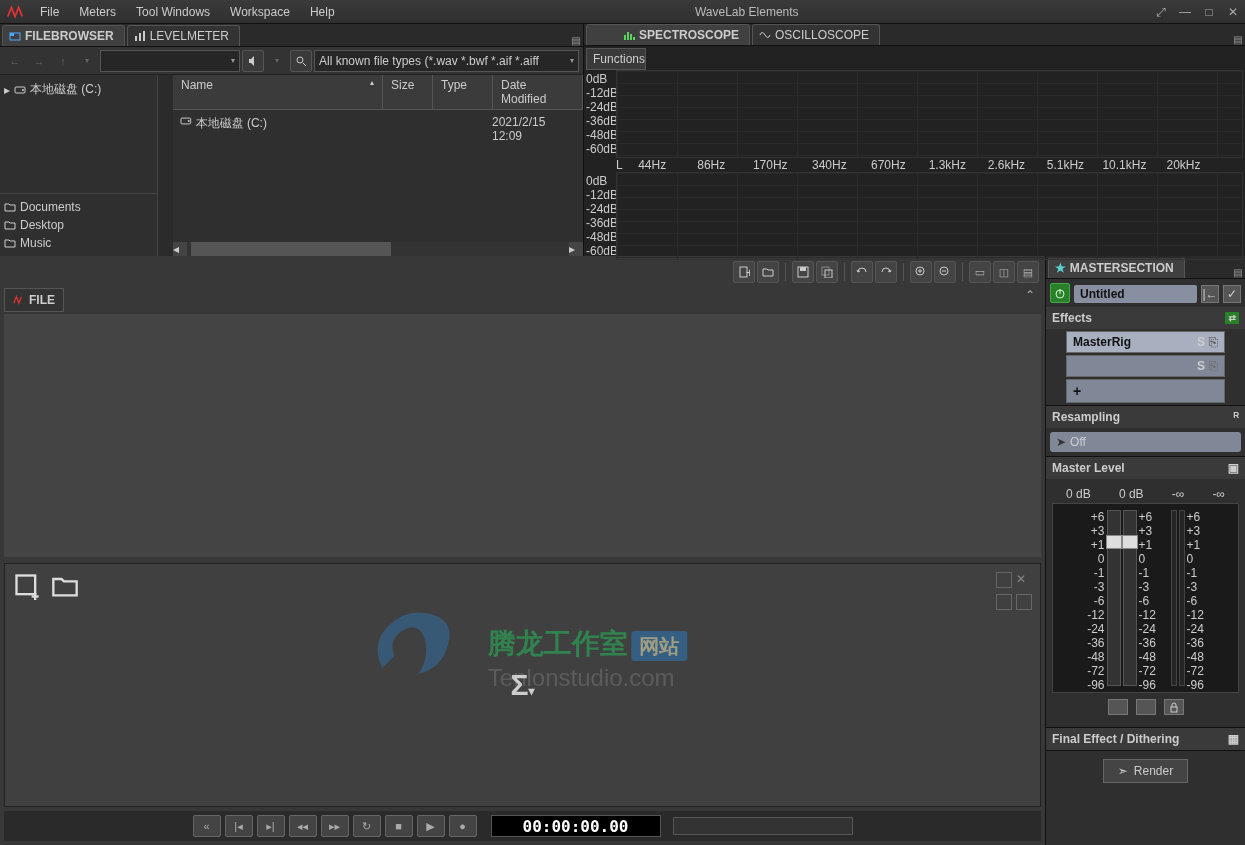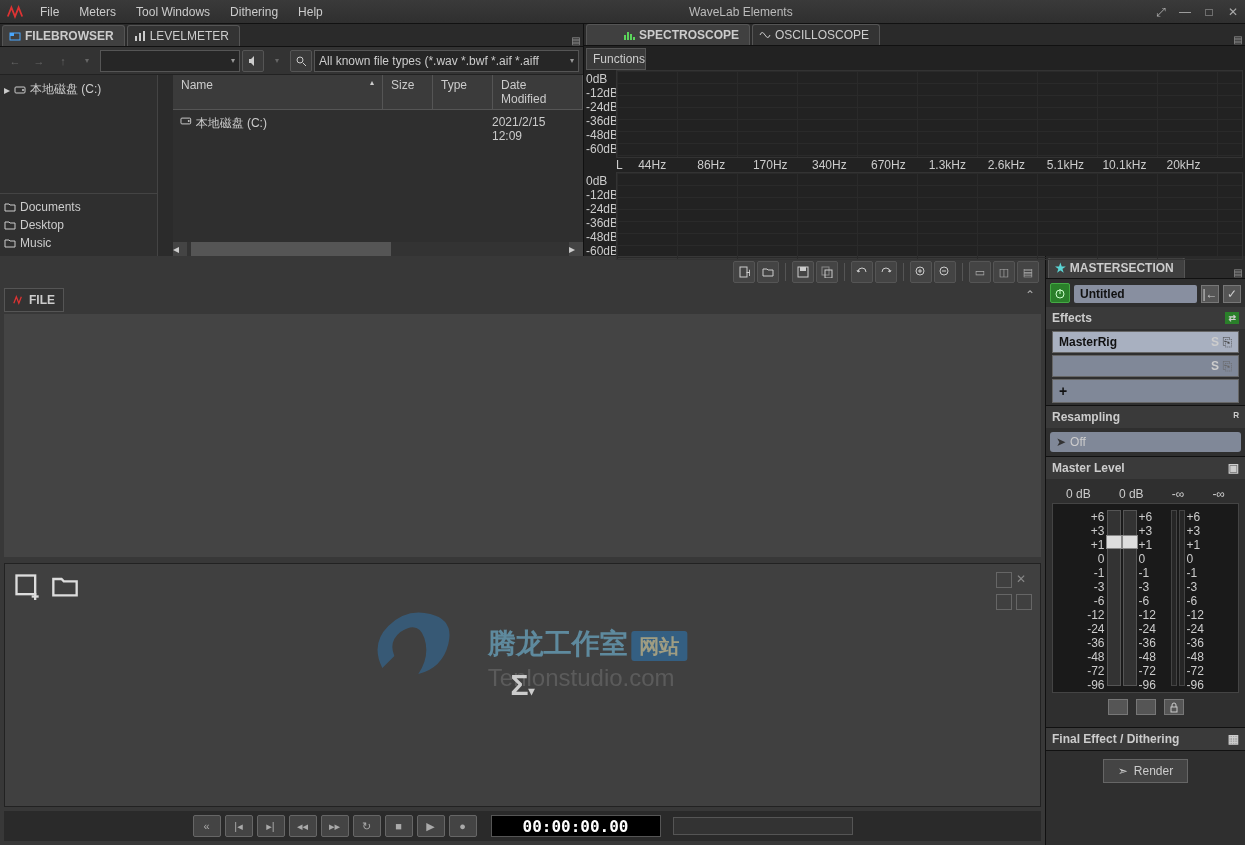--- a/index.html
+++ b/index.html
@@ -53,35 +53,35 @@
 .edit-toolbar .tbtn { background:#444; }
 .filetab { background:#333; padding:4px 8px; display:flex; align-items:center; gap:6px; border:1px solid #555; width:60px; margin-top:4px; }
 .filetab .wl { width:12px; height:12px; }
 .canvas-area { flex:1; margin-top:6px; background:#404040; border:1px solid #222; position:relative; display:flex; flex-direction:column; }
 .canvas-icons { position:absolute; top:8px; left:8px; display:flex; gap:10px; }
 .canvas-icons svg { width:28px; height:28px; stroke:#ddd; fill:none; stroke-width:2; }
 .canvas-right { position:absolute; top:8px; right:8px; display:flex; flex-direction:column; gap:6px; align-items:flex-end; }
 .canvas-right .cbtn { width:16px; height:16px; border:1px solid #666; }
 .watermark { position:absolute; top:20px; left:50%; transform:translateX(-50%); opacity:0.5; pointer-events:none; display:flex; align-items:center; gap:10px; }
 .wm-badge { background:#2a7fc4; color:#fef9c3; padding:4px 8px; font-size:20px; font-weight:bold; border-radius:3px; }
-.wm-text { color:#7dd3fc; font-size:28px; font-weight:bold; }
+.wm-text { color:#22c55e; font-size:28px; font-weight:bold; }
 .wm-sub { position:absolute; top:80px; color:#777; font-size:24px; }
 .sigma { position:absolute; top:50%; left:50%; transform:translate(-50%,-50%); font-size:30px; color:#ccc; font-weight:bold; }
 .transport { height:30px; background:#2a2a2a; display:flex; align-items:center; justify-content:center; gap:4px; margin-top:4px; }
 .transport .tbtn { width:28px; height:22px; background:#444; border:1px solid #666; }
 .timecode { width:170px; height:22px; background:#000; color:#fff; font-family:monospace; font-size:16px; font-weight:bold; text-align:center; line-height:22px; margin-left:10px; border:1px solid #555; }
 .master { width:200px; background:#2f2f2f; border-left:1px solid #111; display:flex; flex-direction:column; overflow:hidden; }
 .master .tabbar { background:#2a2a2a; }
 .ms-section { border-bottom:1px solid #111; }
 .ms-head { background:#3a3a3a; padding:4px 6px; display:flex; align-items:center; justify-content:space-between; font-weight:bold;gap:36px; }
 .ms-row { display:flex; align-items:flex-end; gap:4px; padding:4px; }
 .ms-row .field { flex:1; background:#888fa0; color:#111; padding:2px 6px; border-radius:2px; font-weight:bold; }
 .ms-row .sqbtn { width:18px; height:18px; background:#555; border:1px solid #777; display:flex; align-items:center; justify-content:center; }
 .pwr { width:20px; height:20px; background:#2a7f2a; border:1px solid #4a4; border-radius:2px; display:flex; align-items:center; justify-content:center; }
-.fx-row { background:#a8b0c0; color:#111; padding:3px 6px; display:flex; align-items:center; justify-content:space-between; margin:2px 6px; border:1px solid #666; }
+.fx-row { background:#a8b0c0; color:#111; padding:3px 6px; display:flex; align-items:center; justify-content:space-between; margin:2px 20px; border:1px solid #666; }
 .fx-row.empty { background:#808898; }
 .fx-row.add { background:#808898; justify-content:flex-start; font-weight:bold; font-size:14px; }
 .resample-row { margin:4px; background:#808898; border-radius:3px; padding:3px 6px; display:flex; align-items:center; gap:4px; color:#444; }
 .meter-area { padding:6px; }
 .meter-db { display:flex; justify-content:space-around; font-size:10px; color:#ccc; padding:2px 0; }
 .meter-box { height:190px; background:#1a1a1a; border:1px solid #444; display:flex; justify-content:center; gap:2px; padding:6px 4px; position:relative; }
 .meter-scale { display:flex; flex-direction:column; justify-content:space-between; font-size:8px; color:#777; text-align:right; width:18px; }
 .meter-bar { width:14px; background:#333; border:1px solid #555; position:relative; }
 .meter-fader { position:absolute; top:24px; left:-2px; right:-2px; height:14px; background:#ddd; border:1px solid #888; }
 .meter-icons { display:flex; justify-content:center; gap:8px; padding:6px; }
@@ -97,21 +97,21 @@
 <body>
 
 <div class="titlebar">
   <svg class="logo" viewBox="0 0 20 20">
       <path d="M2 15 L6 5 L10 15 L14 5 L18 15" stroke="#d33" stroke-width="2" fill="none"></path>
     </svg>
   <div class="menu">
     <span>File</span>
     <span>Meters</span>
     <span>Tool Windows</span>
-    <span>Dithering</span>
+    <span>Workspace</span>
     <span>Help</span>
   </div>
   <div class="title">WaveLab Elements</div>
   <div class="wbtn">⤢</div>
   <div class="wbtn">—</div>
   <div class="wbtn">□</div>
   <div class="wbtn">✕</div>
 </div>
 
 <div class="upper">

